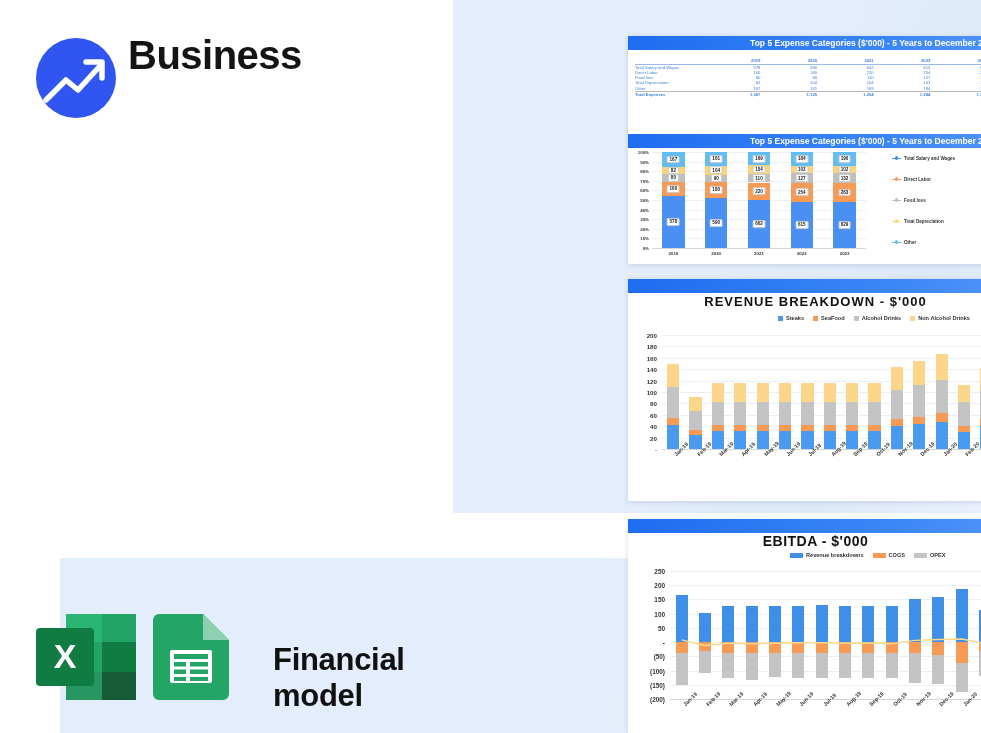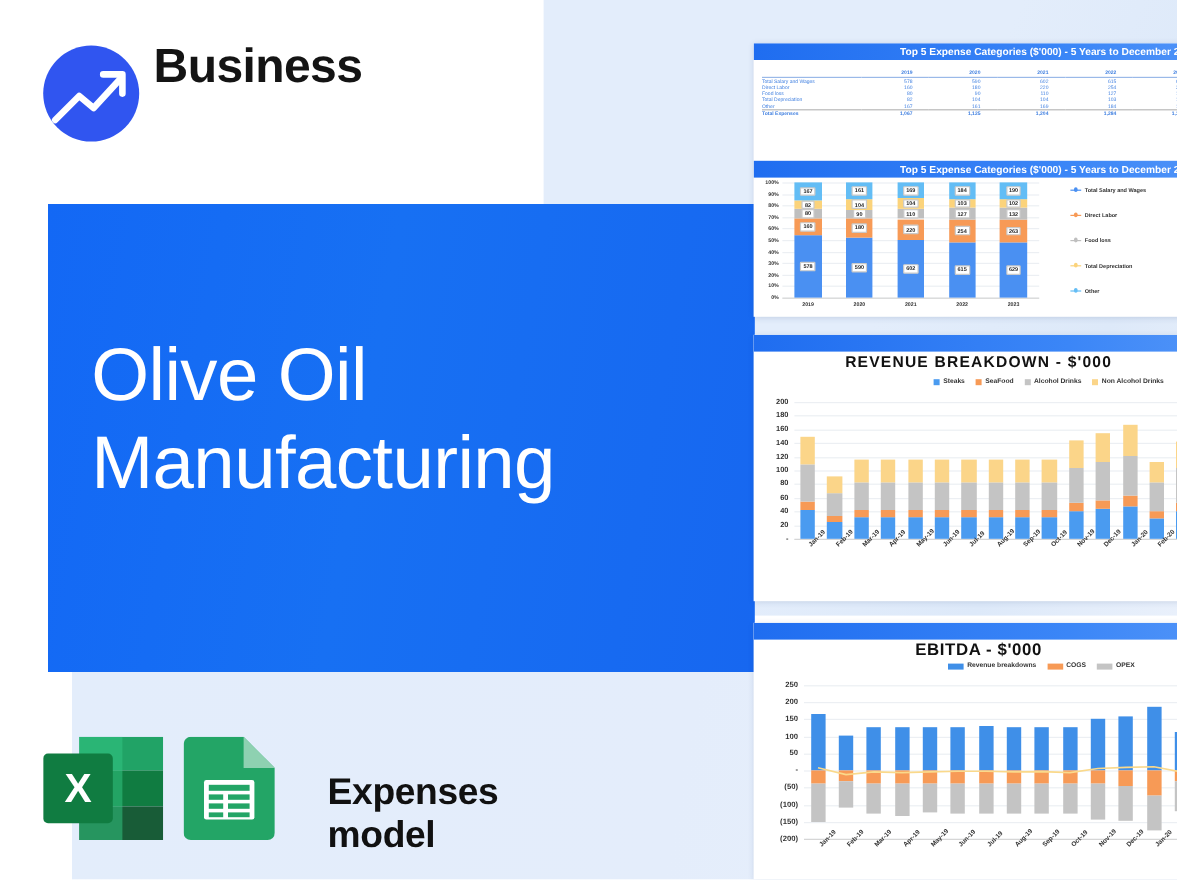--- a/index.html
+++ b/index.html
@@ -155,24 +155,20 @@
       <svg width="80" height="80" viewBox="0 0 80 80">
         <path d="M10 62 L30 42 L42 52 L64 28" stroke="#ffffff" stroke-width="5.5" fill="none" stroke-linecap="round" stroke-linejoin="round"></path>
         <path d="M50 24 L66 24 L66 40" stroke="#ffffff" stroke-width="5.5" fill="none" stroke-linecap="round" stroke-linejoin="round"></path>
       </svg>
     </div>
     <div class="logo-text">
       <div class="logo-line1">Business</div>
     </div>
   </div>
 
-  <div class="hero">
-    <div class="hero-title">Olive Oil
-Manufacturing</div>
-  </div>
 
   <div class="footer">
     <div class="xl-icon">
       <svg width="100" height="86" viewBox="0 0 100 86">
         <rect x="30" y="0" width="70" height="28" fill="#21a366"></rect>
         <rect x="30" y="28" width="70" height="30" fill="#107c41"></rect>
         <rect x="30" y="58" width="70" height="28" fill="#185c37"></rect>
         <rect x="30" y="0" width="36" height="86" fill="#33c481" opacity="0.55"></rect>
         <rect x="0" y="14" width="58" height="58" rx="4" fill="#107c41"></rect>
         <text x="29" y="54" font-family="Liberation Sans, sans-serif" font-size="34" font-weight="bold" fill="#ffffff" text-anchor="middle">X</text>
@@ -185,21 +181,21 @@
         <rect x="17" y="36" width="42" height="33" rx="2" fill="#ffffff"></rect>
         <rect x="21" y="40" width="34" height="5" fill="#23a566"></rect>
         <rect x="21" y="48" width="12" height="4.5" fill="#23a566"></rect>
         <rect x="37" y="48" width="18" height="4.5" fill="#23a566"></rect>
         <rect x="21" y="55.5" width="12" height="4.5" fill="#23a566"></rect>
         <rect x="37" y="55.5" width="18" height="4.5" fill="#23a566"></rect>
         <rect x="21" y="63" width="12" height="4" fill="#23a566"></rect>
         <rect x="37" y="63" width="18" height="4" fill="#23a566"></rect>
       </svg>
     </div>
-    <div class="footer-label">Expenses model</div>
+    <div class="footer-label">Financial model</div>
   </div>
 
   <div class="card" id="card-expense">
     <div class="card-band" style="top:0;">
       <div class="band-title">Top 5 Expense Categories ($'000) - 5 Years to December 2023</div>
     </div>
     <div class="xtable" id="expense-table">
         <table>
           <thead>
             <tr>

